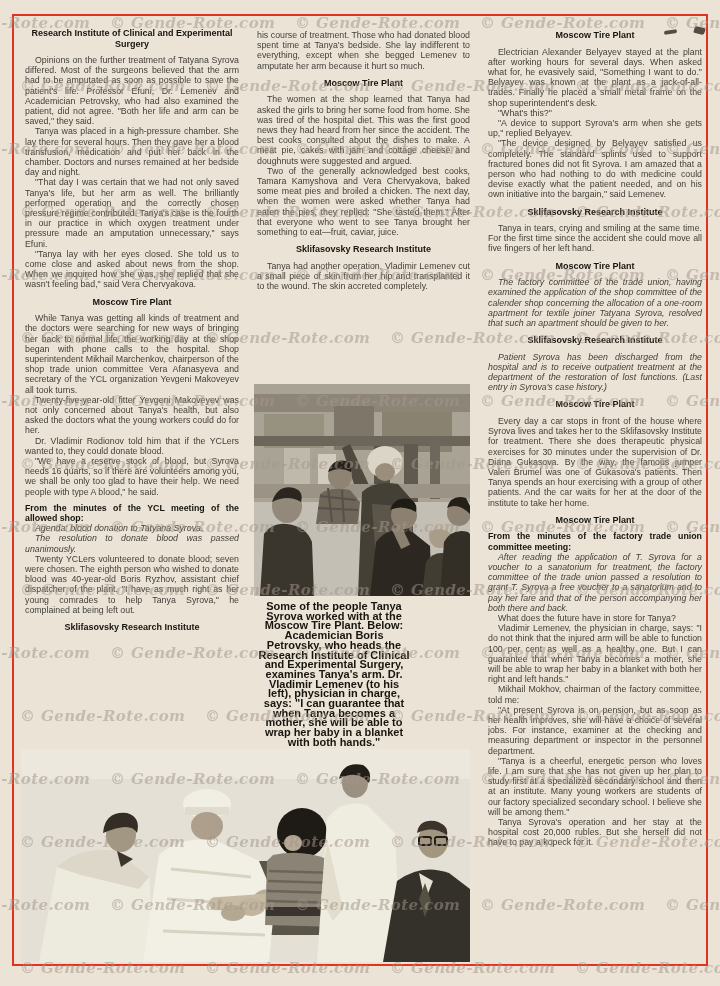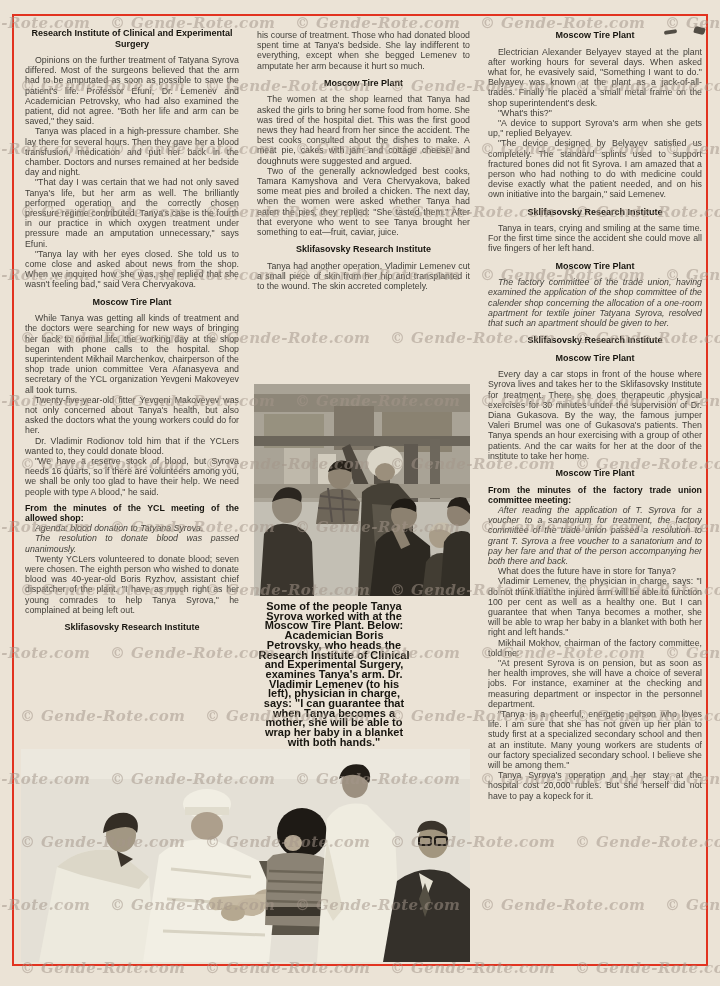--- a/index.html
+++ b/index.html
@@ -100,20 +100,21 @@
       <div class="heading">Moscow Tire Plant</div>
       <p class="t p">Electrician Alexander Belyayev stayed at the plant after working hours for several days. When asked what for, he evasively said, "Something I want to do." Belyayev was known at the plant as a jack-of-all-trades. Finally he placed a small metal frame on the shop superintendent's desk.</p>
       <p class="t p">"What's this?"</p>
       <p class="t p">"A device to support Syrova's arm when she gets up," replied Belyayev.</p>
       <p class="t p">"The device designed by Belyayev satisfied us completely. The standard splints used to support fractured bones did not fit Syrova. I am amazed that a person who had nothing to do with medicine could devise exactly what the patient needed, and on his own initiative into the bargain," said Lemenev.</p>
       <div class="heading">Sklifasovsky Research Institute</div>
       <p class="t p">Tanya in tears, crying and smiling at the same time. For the first time since the accident she could move all five fingers of her left hand.</p>
       <div class="heading">Moscow Tire Plant</div>
       <p class="t pi">The factory committee of the trade union, having examined the application of the shop committee of the calender shop concerning the allocation of a one-room apartment for textile joiner Tatyana Syrova, resolved that such an apartment should be given to her.</p>
       <div class="heading">Sklifasovsky Research Institute</div>
+      <p class="t pi">Patient Syrova has been discharged from the hospital and is to receive outpatient treatment at the department of the restoration of lost functions. (Last entry in Syrova's case history.)</p>
       <div class="heading">Moscow Tire Plant</div>
       <p class="t p">Every day a car stops in front of the house where Syrova lives and takes her to the Sklifasovsky Institute for treatment. There she does therapeutic physical exercises for 30 minutes under the supervision of Dr. Diana Gukasova. By the way, the famous jumper Valeri Brumel was one of Gukasova's patients. Then Tanya spends an hour exercising with a group of other patients. And the car waits for her at the door of the institute to take her home.</p>
       <div class="heading">Moscow Tire Plant</div>
       <p class="t pb">From the minutes of the factory trade union committee meeting:</p>
       <p class="t pi">After reading the application of T. Syrova for a voucher to a sanatorium for treatment, the factory committee of the trade union passed a resolution to grant T. Syrova a free voucher to a sanatorium and to pay her fare and that of the person accompanying her both there and back.</p>
       <p class="t p">What does the future have in store for Tanya?</p>
       <p class="t p">Vladimir Lemenev, the physician in charge, says: "I do not think that the injured arm will be able to function 100 per cent as well as a healthy one. But I can guarantee that when Tanya becomes a mother, she will be able to wrap her baby in a blanket with both her right and left hands."</p>
       <p class="t p">Mikhail Mokhov, chairman of the factory committee, told me:</p>
       <p class="t p">"At present Syrova is on pension, but as soon as her health improves, she will have a choice of several jobs. For instance, examiner at the checking and measuring department or inspector in the personnel department.</p>
       <p class="t p">"Tanya is a cheerful, energetic person who loves life. I am sure that she has not given up her plan to study first at a specialized secondary school and then at an institute. Many young workers are students of our factory specialized secondary school. I believe she will be among them."</p>

